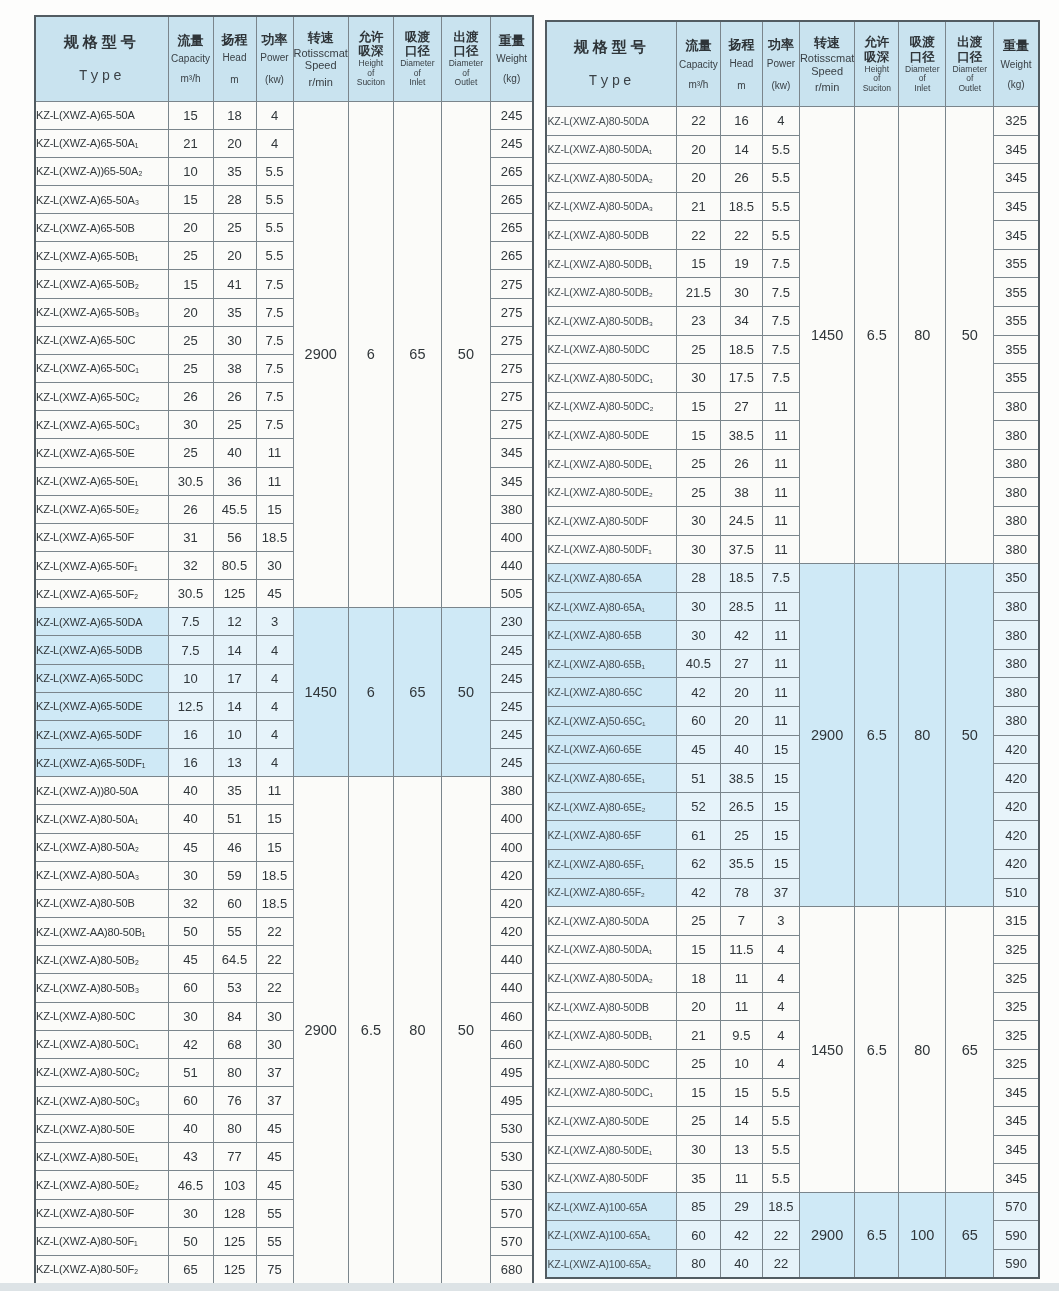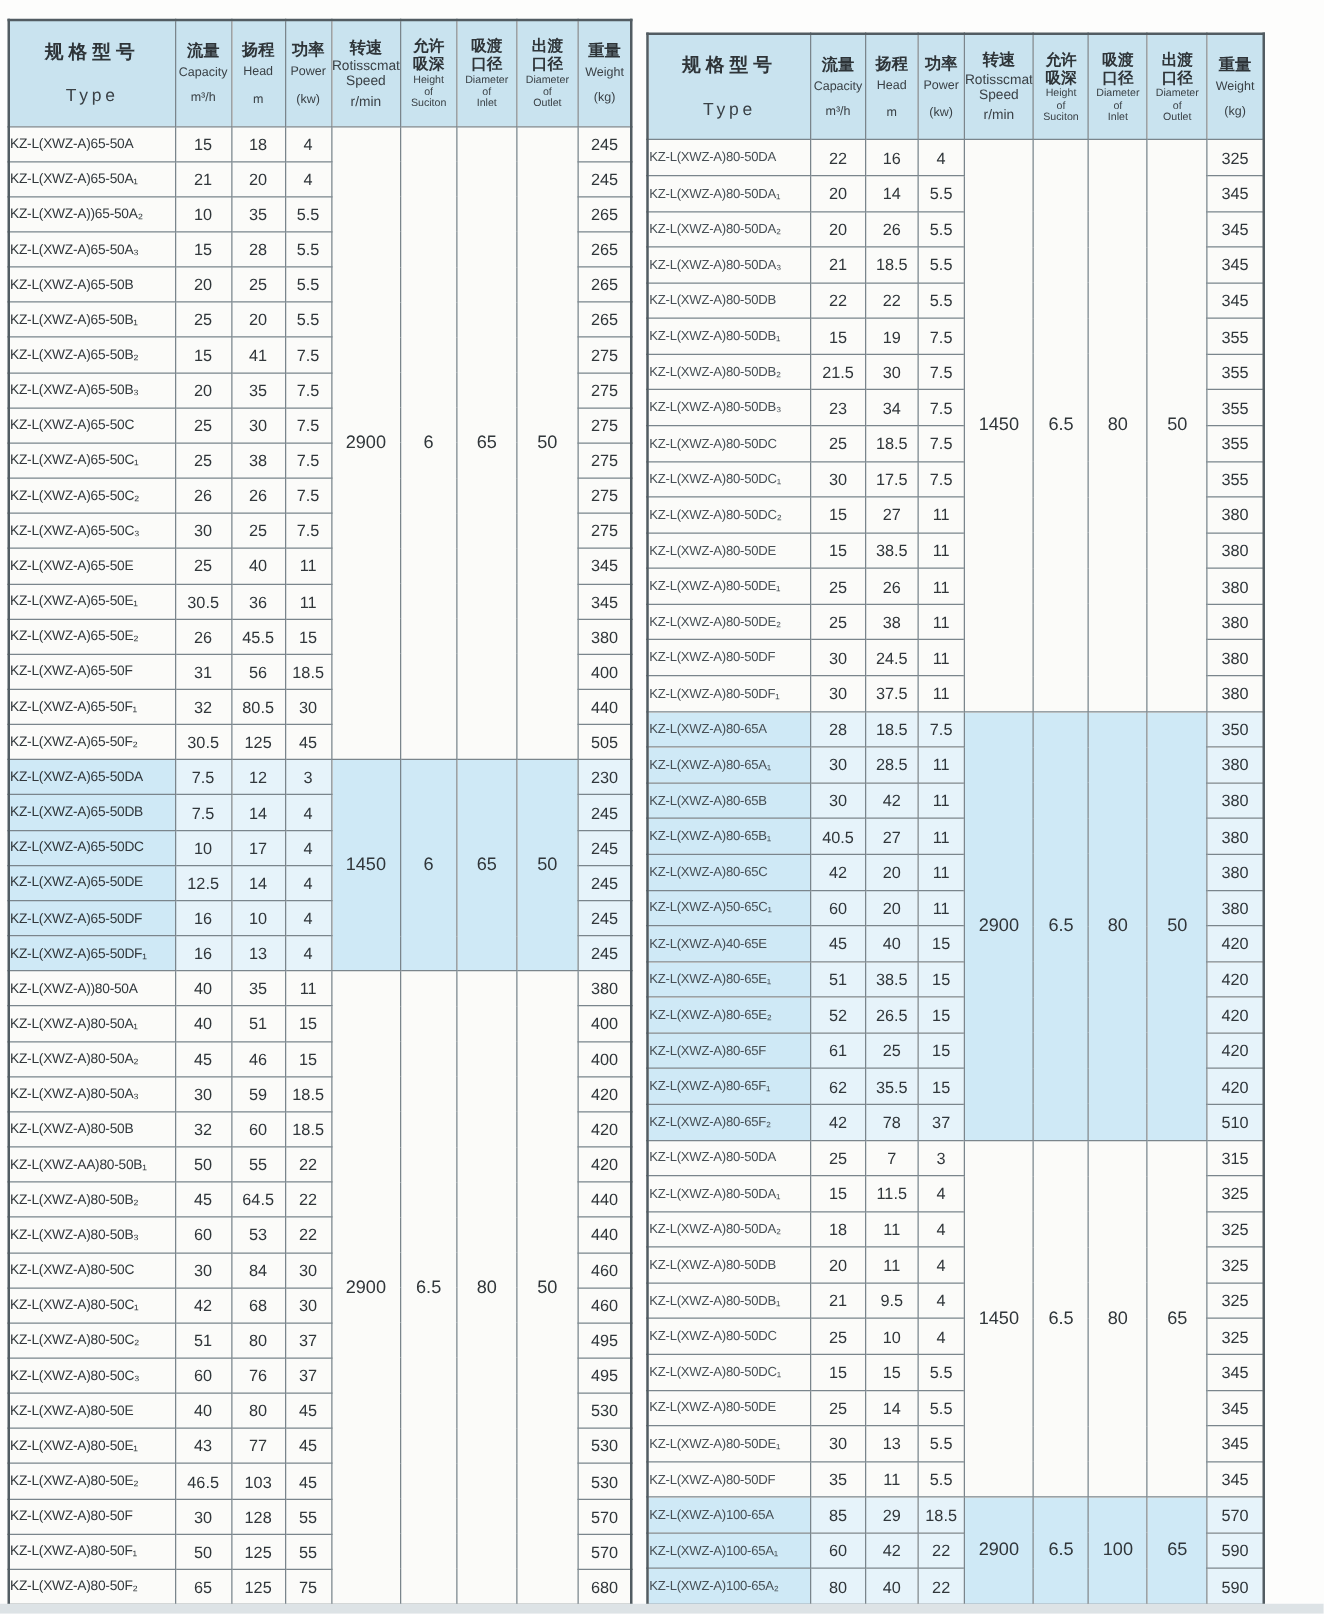--- a/index.html
+++ b/index.html
@@ -3,31 +3,31 @@
 <meta charset="utf-8">
 <style>
   html,body{margin:0;padding:0;}
   body{background:#ffffff;}
   .page{
     position:relative;width:1059px;height:1291px;overflow:hidden;
     background:#fdfdfc;
     font-family:"Liberation Sans","DejaVu Sans",sans-serif;
     color:#30363a;
   }
-  .tables-wrap{position:absolute;left:6px;top:15px;display:flex;gap:11px;align-items:flex-end;}
+  .tables-wrap{position:absolute;left:34px;top:15px;display:flex;gap:11px;align-items:center;}
   table.spec{border-collapse:collapse;table-layout:fixed;border:2px solid #525c62;background:#fbfbf9;}
   table.spec th,table.spec td{border:1px solid #7a858c;padding:0;overflow:hidden;}
   table.spec thead tr{height:85px;}
   .t-left tbody tr{height:28.166px;}
   .t-right tbody tr{height:28.585px;}
   th{background:#c9e3ef;vertical-align:middle;text-align:center;font-weight:400;padding:2px 0;}
   .h-zh{font-size:13px;font-weight:700;line-height:1.18;color:#2e3438;}
   .h-en{font-size:10px;line-height:1.12;color:#3a4146;}
   .c-type .h-zh{font-size:15px;letter-spacing:4px;}
-  .c-type .h-en{font-size:14px;letter-spacing:3px;margin-top:18px;}
+  .c-type .h-en{font-size:14px;letter-spacing:3px;margin-top:18px;font-family:Liberation Mono, monospace;}
   .c-capacity .h-zh,.c-head .h-zh,.c-power .h-zh,.c-weight .h-zh{margin-bottom:5px;}
   .c-capacity .h-en + .h-en{margin-top:9px;}
   .c-head .h-en + .h-en{margin-top:11px;}
   .c-power .h-en + .h-en{margin-top:11px;}
   .c-weight .h-en + .h-en{margin-top:9px;}
   .c-speed .h-zh{margin-bottom:2px;}
   .c-speed .h-en{font-size:11px;}
   .c-speed .h-en + .h-en + .h-en{margin-top:4px;}
   .c-suction .h-en,.c-inlet .h-en,.c-outlet .h-en{font-size:8.5px;}
   .c-suction .h-zh,.c-inlet .h-zh,.c-outlet .h-zh{font-size:12.5px;}
@@ -645,21 +645,21 @@
             <td class="num">380</td>
           </tr>
           <tr class="hl">
             <td class="model">KZ-L(XWZ-A)50-65C₁</td>
             <td class="num">60</td>
             <td class="num">20</td>
             <td class="num">11</td>
             <td class="num">380</td>
           </tr>
           <tr class="hl">
-            <td class="model">KZ-L(XWZ-A)40-65E</td>
+            <td class="model">KZ-L(XWZ-A)60-65E</td>
             <td class="num">45</td>
             <td class="num">40</td>
             <td class="num">15</td>
             <td class="num">420</td>
           </tr>
           <tr class="hl">
             <td class="model">KZ-L(XWZ-A)80-65E₁</td>
             <td class="num">51</td>
             <td class="num">38.5</td>
             <td class="num">15</td>

